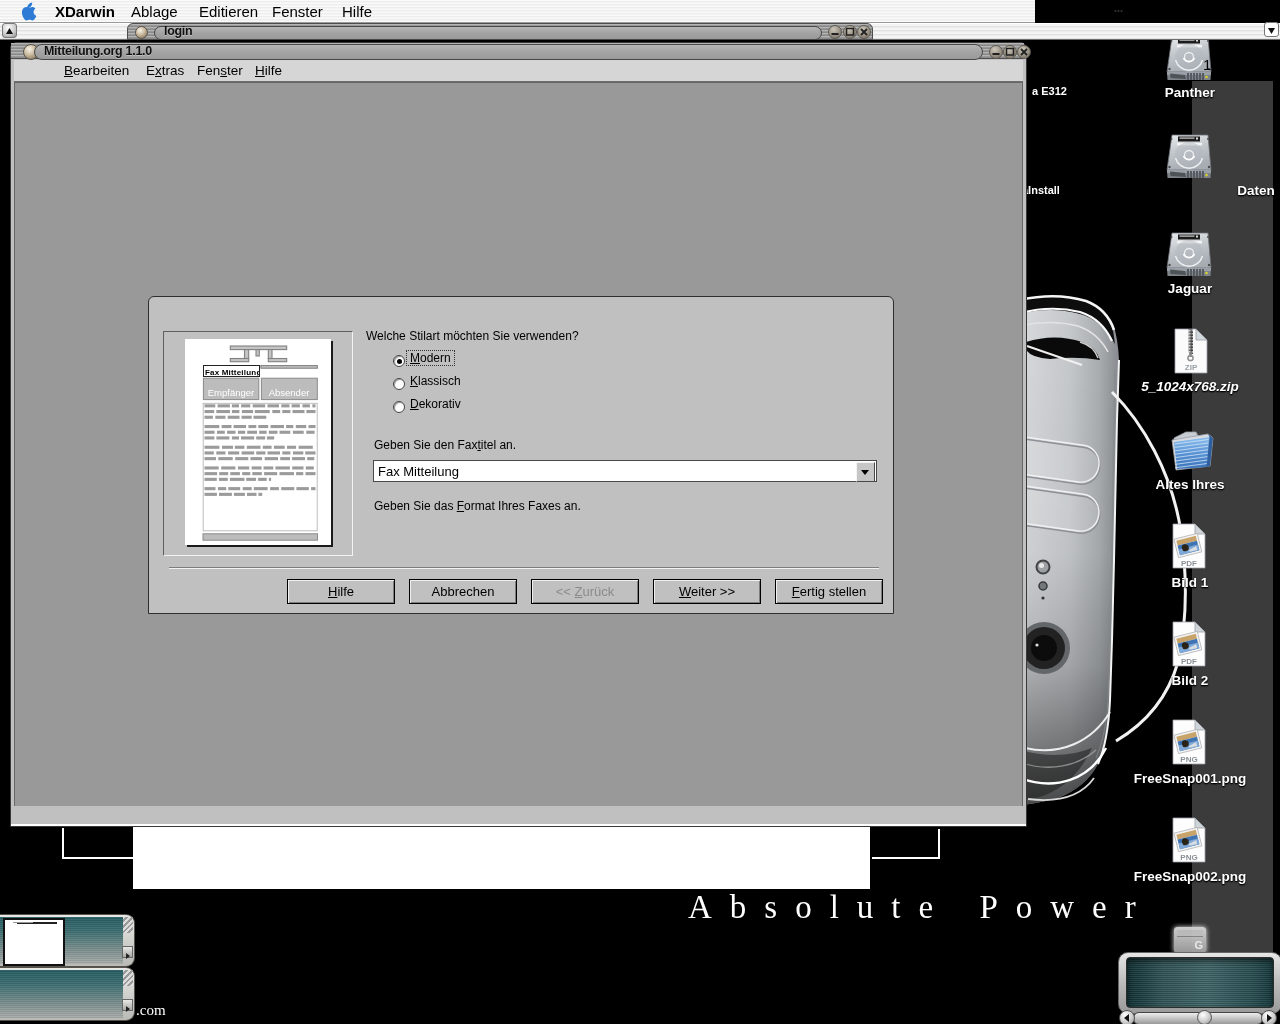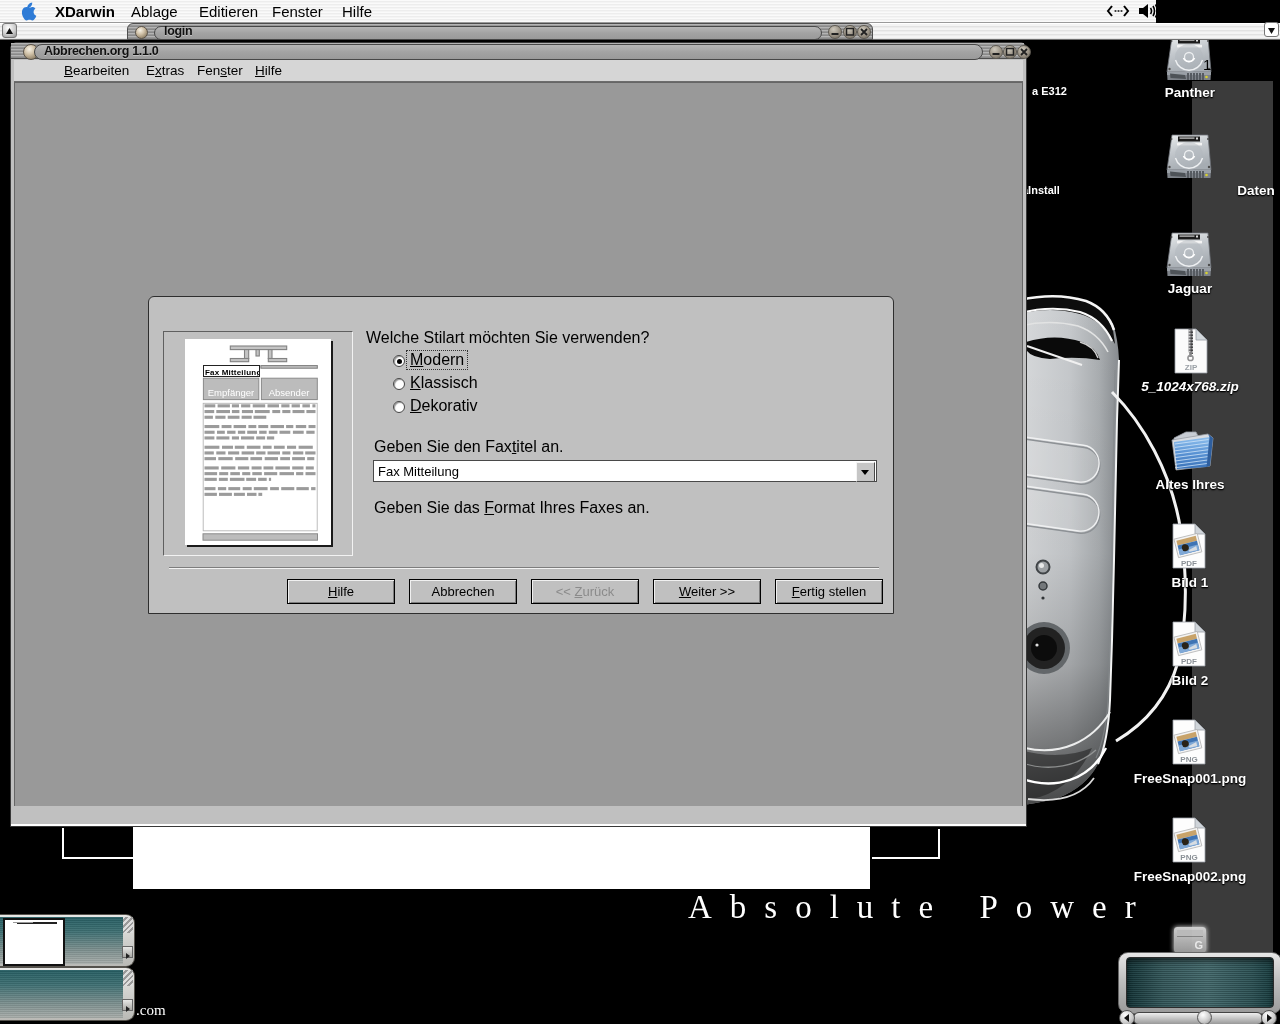--- a/index.html
+++ b/index.html
@@ -1,20 +1,20 @@
 <!DOCTYPE html>
 <html><head>
 <meta charset="utf-8">
 <style>
   html,body{margin:0;padding:0;}
   body{width:1280px;height:1024px;background:#000;overflow:hidden;position:relative;
        font-family:"Liberation Sans", sans-serif;}
   .abs{position:absolute;}
   
-  #macbar{left:0;top:0;width:1156px;height:22px;
+  #macbar{left:0;top:0;width:1035px;height:22px;
     background:repeating-linear-gradient(180deg,#fafafa 0 1px,#ededed 1px 2px,#f4f4f4 2px 3px);
     border-bottom:1px solid #9a9a9a;text-align:right;}
   .mi{position:absolute;top:3px;font-size:15px;color:#000;transform:translateZ(0);}
   
   #strip{left:0;top:23px;width:1280px;height:15px;
     background:repeating-linear-gradient(180deg,#f4f4f4 0 2px,#e2e2e2 2px 3px,#ececec 3px 4px);
     border-top:1px solid #fff;border-bottom:1px solid #6f6f6f;}
   .endbtn{position:absolute;width:13px;height:13px;border-radius:3px;border:1px solid #777;
     background:radial-gradient(circle at 40% 30%,#fff,#cfcfcf 55%,#8f8f8f);}
   
@@ -38,21 +38,21 @@
   #oomenu{position:absolute;left:3px;top:17px;width:1009px;height:21px;
     background:#d6d6d6;border-bottom:1px solid #6d6d6d;}
   .mtxt{position:absolute;top:3px;font-size:13.5px;color:#000;white-space:pre;transform:translateZ(0);}
   #oobody{position:absolute;left:3px;top:39px;width:1007px;height:723px;background:#999999;
     border:1px solid #666;border-bottom:none;}
   
   #dlg{left:148px;top:296px;width:744px;height:316px;background:#c0c0c0;
     border:1px solid #2e2e2e;border-radius:6px 6px 0 0;}
   .s3d{position:absolute;border-top:1px solid #5f5f5f;border-left:1px solid #5f5f5f;
     border-bottom:1px solid #f2f2f2;border-right:1px solid #f2f2f2;}
-  .lbl{position:absolute;font-size:16px;color:#000;white-space:pre;transform:translateZ(0);}
+  .lbl{position:absolute;font-size:12px;color:#000;white-space:pre;transform:translateZ(0);}
   .radio{position:absolute;width:10px;height:10px;border-radius:50%;background:#fff;
     border:1px solid #444;box-shadow:inset 1px 1px 1px #999;}
   .radio.sel::after{content:"";position:absolute;left:2.5px;top:2.5px;width:5px;height:5px;
     border-radius:50%;background:#000;}
   .combo{position:absolute;background:#fff;border:1px solid #494949;}
   .cbtxt{position:absolute;left:4px;top:3px;font-size:13px;color:#000;transform:translateZ(0);}
   .dbtn{position:absolute;right:1px;top:1px;width:17px;height:18px;background:#c6c6c6;
     border:1px solid #8a8a8a;border-top-color:#f4f4f4;border-left-color:#f4f4f4;
     border-right-color:#494949;border-bottom-color:#494949;}
   .dbtn::after{content:"";position:absolute;left:4px;top:7px;border:4px solid transparent;
@@ -447,21 +447,21 @@
         <path d="M3,3 L9,9 M9,3 L3,9" stroke="#222" stroke-width="1.8"></path>
       </svg>
     </div>
 </div>
 
 <div class="abs" id="oowin">
   <div class="abs" style="left:0;top:0;width:1013px;height:15px;border-bottom:1px solid #4e4e4e;
     background:repeating-linear-gradient(180deg,#b4b4b4 0 1px,#989898 1px 2px,#8a8a8a 2px 3px);"></div>
   <div class="orb" style="left:12px;top:1px;width:14px;height:14px;"></div>
   <div class="pill" style="left:23px;top:1px;width:947px;height:14px;"></div>
-  <div class="ttl" style="left:33px;top:1px;">Abbrechen.org 1.1.0</div>
+  <div class="ttl" style="left:33px;top:1px;">Mitteilung.org 1.1.0</div>
   <div class="wbtn" style="left:978px;top:2px;">
       <svg width="12" height="12">
         <rect x="2.5" y="7" width="7" height="2" fill="#222"></rect>
       </svg>
     </div>
   <div class="wbtn" style="left:992px;top:2px;">
       <svg width="12" height="12">
         <rect x="2.5" y="2.5" width="7" height="6.5" fill="none" stroke="#222" stroke-width="1.5"></rect>
       </svg>
     </div>

